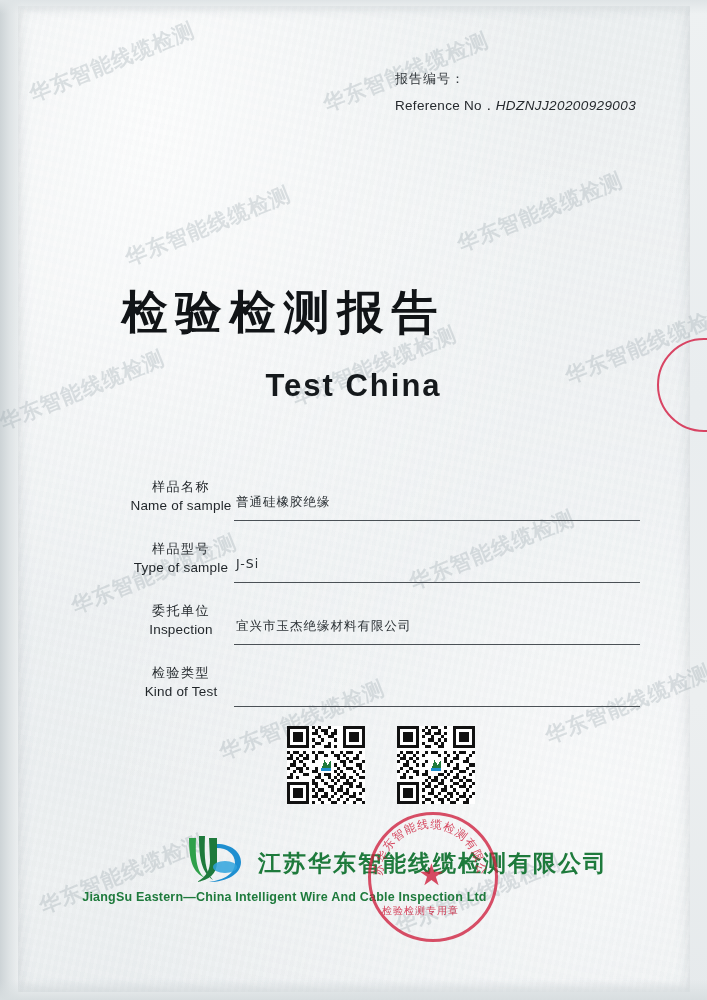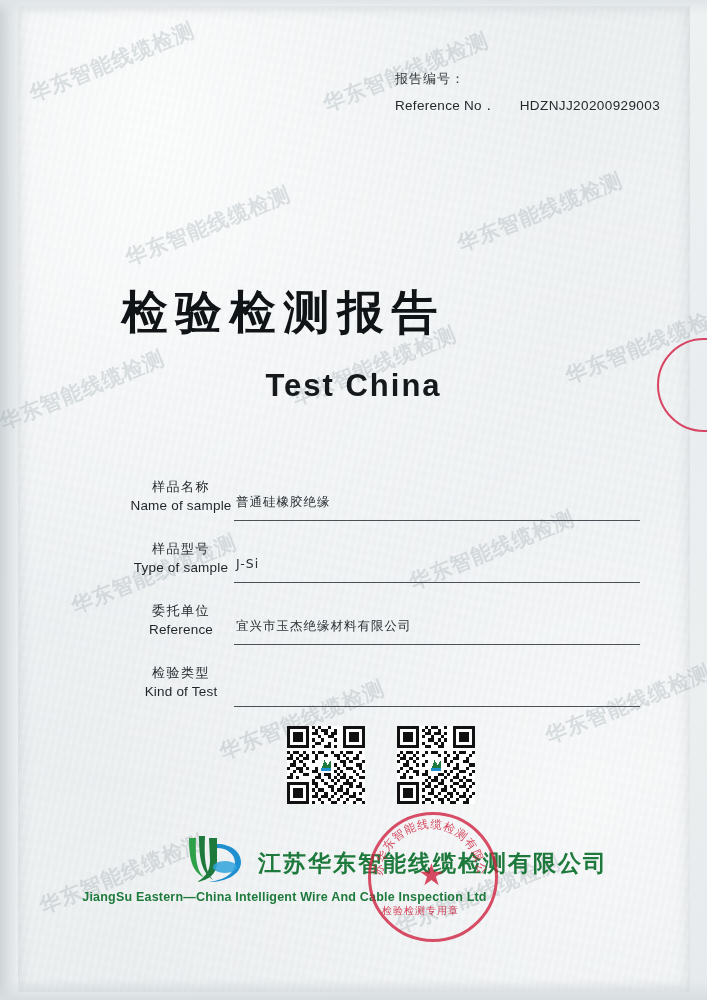--- a/index.html
+++ b/index.html
@@ -94,21 +94,21 @@
     letter-spacing: 1px;
     color: #33383c;
   }
   #ref-line {
     margin-top: 9px;
     font-size: 13.5px;
     color: #25292d;
     white-space: nowrap;
   }
   #ref-line .lab { letter-spacing: 0.3px; }
-  #ref-line .val { margin-left: 24px; letter-spacing: 0.4px; }
+  #ref-line .val { margin-left: 0; letter-spacing: 0.4px; font-style: italic; }
 
   
   #title-cn {
     position: absolute;
     left: 0; top: 282px; width: 559px;
     text-align: center;
     font-size: 46px;
     font-weight: bold;
     letter-spacing: 8px;
     color: #111417;
@@ -305,21 +305,21 @@
         <span class="cn">样品型号</span>
         <span class="en">Type of sample</span>
       </div>
       <div class="field-value">J-Si</div>
       <div class="field-underline"></div>
     </div>
 
     <div class="field-row">
       <div class="field-label">
         <span class="cn">委托单位</span>
-        <span class="en">Reference</span>
+        <span class="en">Inspection</span>
       </div>
       <div class="field-value">宜兴市玉杰绝缘材料有限公司</div>
       <div class="field-underline"></div>
     </div>
 
     <div class="field-row">
       <div class="field-label">
         <span class="cn">检验类型</span>
         <span class="en">Kind of Test</span>
       </div>

